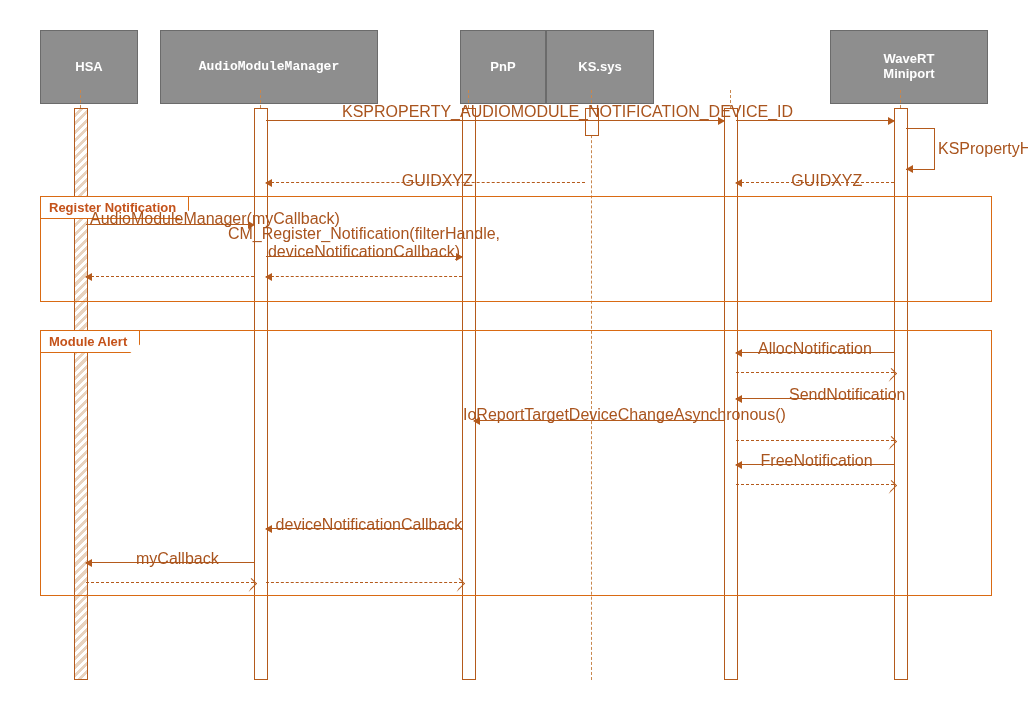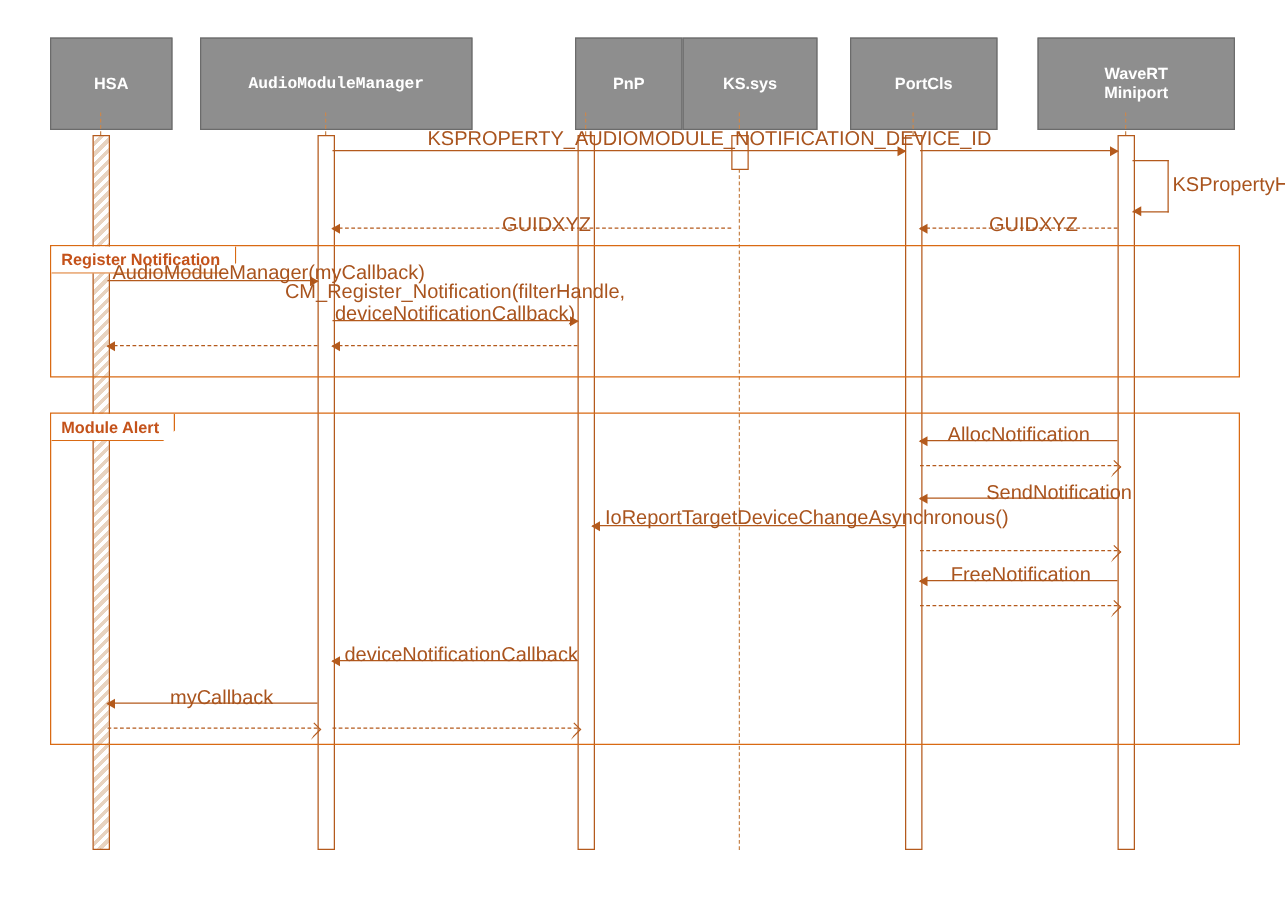--- a/index.html
+++ b/index.html
@@ -24,21 +24,20 @@
 
 <div class="canvas" id="cv">
     <div class="actor" style="left: 40px; width: 80px; height: 48px;">HSA</div>
     <div class="lifeline" style="left: 80px;"></div>
     <div class="actor" style="left: 160px; width: 200px; height: 48px; font-family: Liberation Mono, monospace;">AudioModuleManager</div>
     <div class="lifeline" style="left: 260px;"></div>
     <div class="actor" style="left: 460px; width: 68px; height: 48px;">PnP</div>
     <div class="lifeline" style="left: 468px;"></div>
     <div class="actor" style="left: 546px; width: 90px; height: 48px;">KS.sys</div>
     <div class="lifeline" style="left: 591px;"></div>
-    <div class="actor" style="left: 680px; width: 100px; height: 48px;">PortCls</div>
     <div class="lifeline" style="left: 730px;"></div>
     <div class="actor" style="left: 830px; width: 140px; height: 48px;">WaveRT<br>Miniport</div>
     <div class="lifeline" style="left: 900px;"></div>
     <div class="activation hsa-act" style="left: 74px; top: 108px; height: 570px;"></div>
     <div class="activation " style="left: 254px; top: 108px; height: 570px;"></div>
     <div class="activation " style="left: 462px; top: 108px; height: 570px;"></div>
     <div class="activation " style="left: 585px; top: 108px; height: 26px;"></div>
     <div class="activation " style="left: 724px; top: 108px; height: 570px;"></div>
     <div class="activation " style="left: 894px; top: 108px; height: 570px;"></div>
     <div class="frame" style="left: 40px; top: 330px; width: 950px; height: 264px;">
@@ -61,21 +60,21 @@
     <div class="arrow" style="top: 256px; left: 266px; width: 196px;"></div>
     <div class="msg" style="width: 320px; left: 204px; top: 225px;">CM_Register_Notification(filterHandle,<br>deviceNotificationCallback)</div>
     <div class="arrow dashed left" style="top: 276px; left: 266px; width: 196px;"></div>
     <div class="arrow dashed left" style="top: 276px; left: 86px; width: 168px;"></div>
     <div class="arrow left" style="top: 352px; left: 736px; width: 158px;"></div>
     <div class="msg" style="width: 115.6px; left: 757.2px; top: 340px;">AllocNotification</div>
     <div class="arrow dashed open" style="top: 372px; left: 736px; width: 158px;"></div>
     <div class="arrow left" style="top: 398px; left: 736px; width: 158px;"></div>
     <div class="msg" style="width: 108.8px; left: 789px; top: 386px;">SendNotification</div>
     <div class="arrow left" style="top: 420px; left: 474px; width: 250px;"></div>
-    <div class="msg" style="width: 272px; left: 484px; top: 406px;">IoReportTargetDeviceChangeAsynchronous()</div>
+    <div class="msg" style="width: 272px; left: 463px; top: 406px;">IoReportTargetDeviceChangeAsynchronous()</div>
     <div class="arrow dashed open" style="top: 440px; left: 736px; width: 158px;"></div>
     <div class="arrow left" style="top: 464px; left: 736px; width: 158px;"></div>
     <div class="msg" style="width: 108.8px; left: 760.6px; top: 452px;">FreeNotification</div>
     <div class="arrow dashed open" style="top: 484px; left: 736px; width: 158px;"></div>
     <div class="arrow left" style="top: 528px; left: 266px; width: 196px;"></div>
     <div class="msg" style="width: 176.8px; left: 275.6px; top: 516px;">deviceNotificationCallback</div>
     <div class="arrow left" style="top: 562px; left: 86px; width: 168px;"></div>
     <div class="msg" style="width: 68px; left: 136px; top: 550px;">myCallback</div>
     <div class="arrow dashed open" style="top: 582px; left: 86px; width: 168px;"></div>
     <div class="arrow dashed open" style="top: 582px; left: 266px; width: 196px;"></div>

